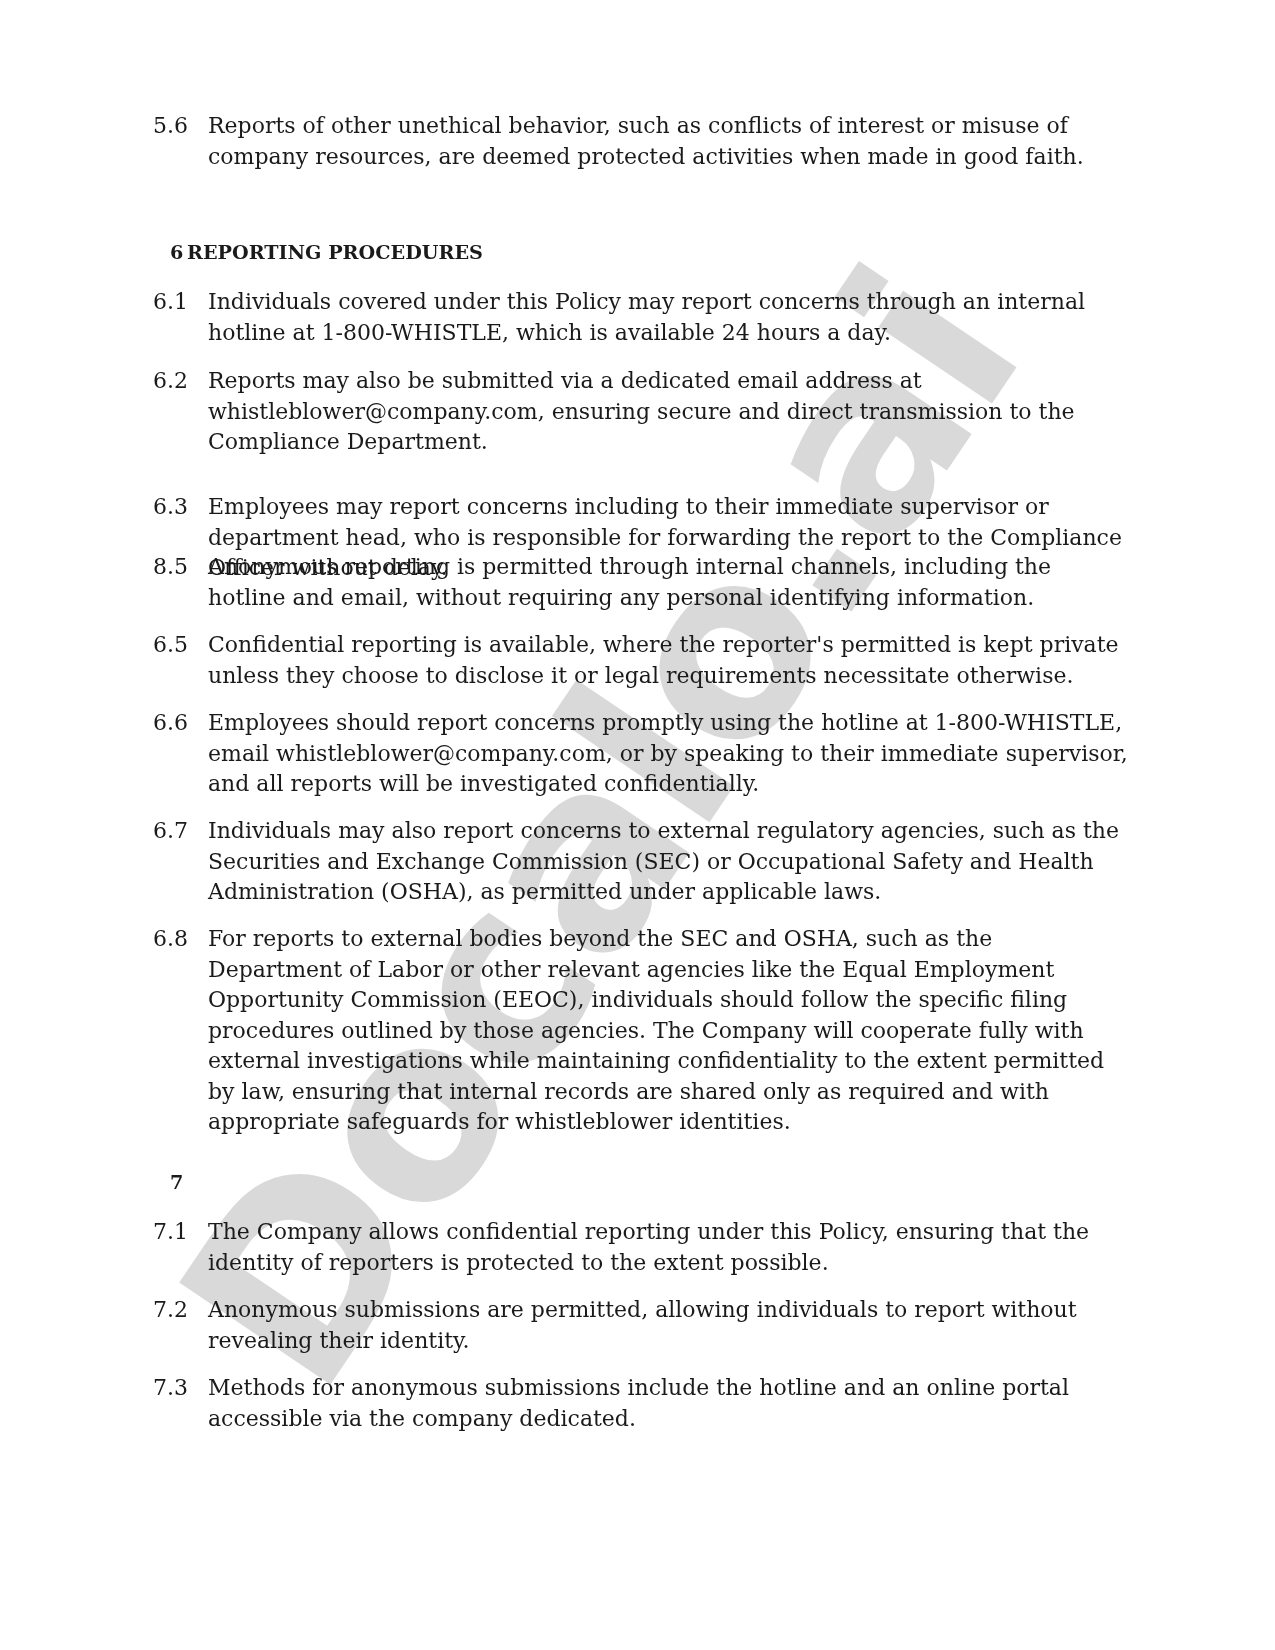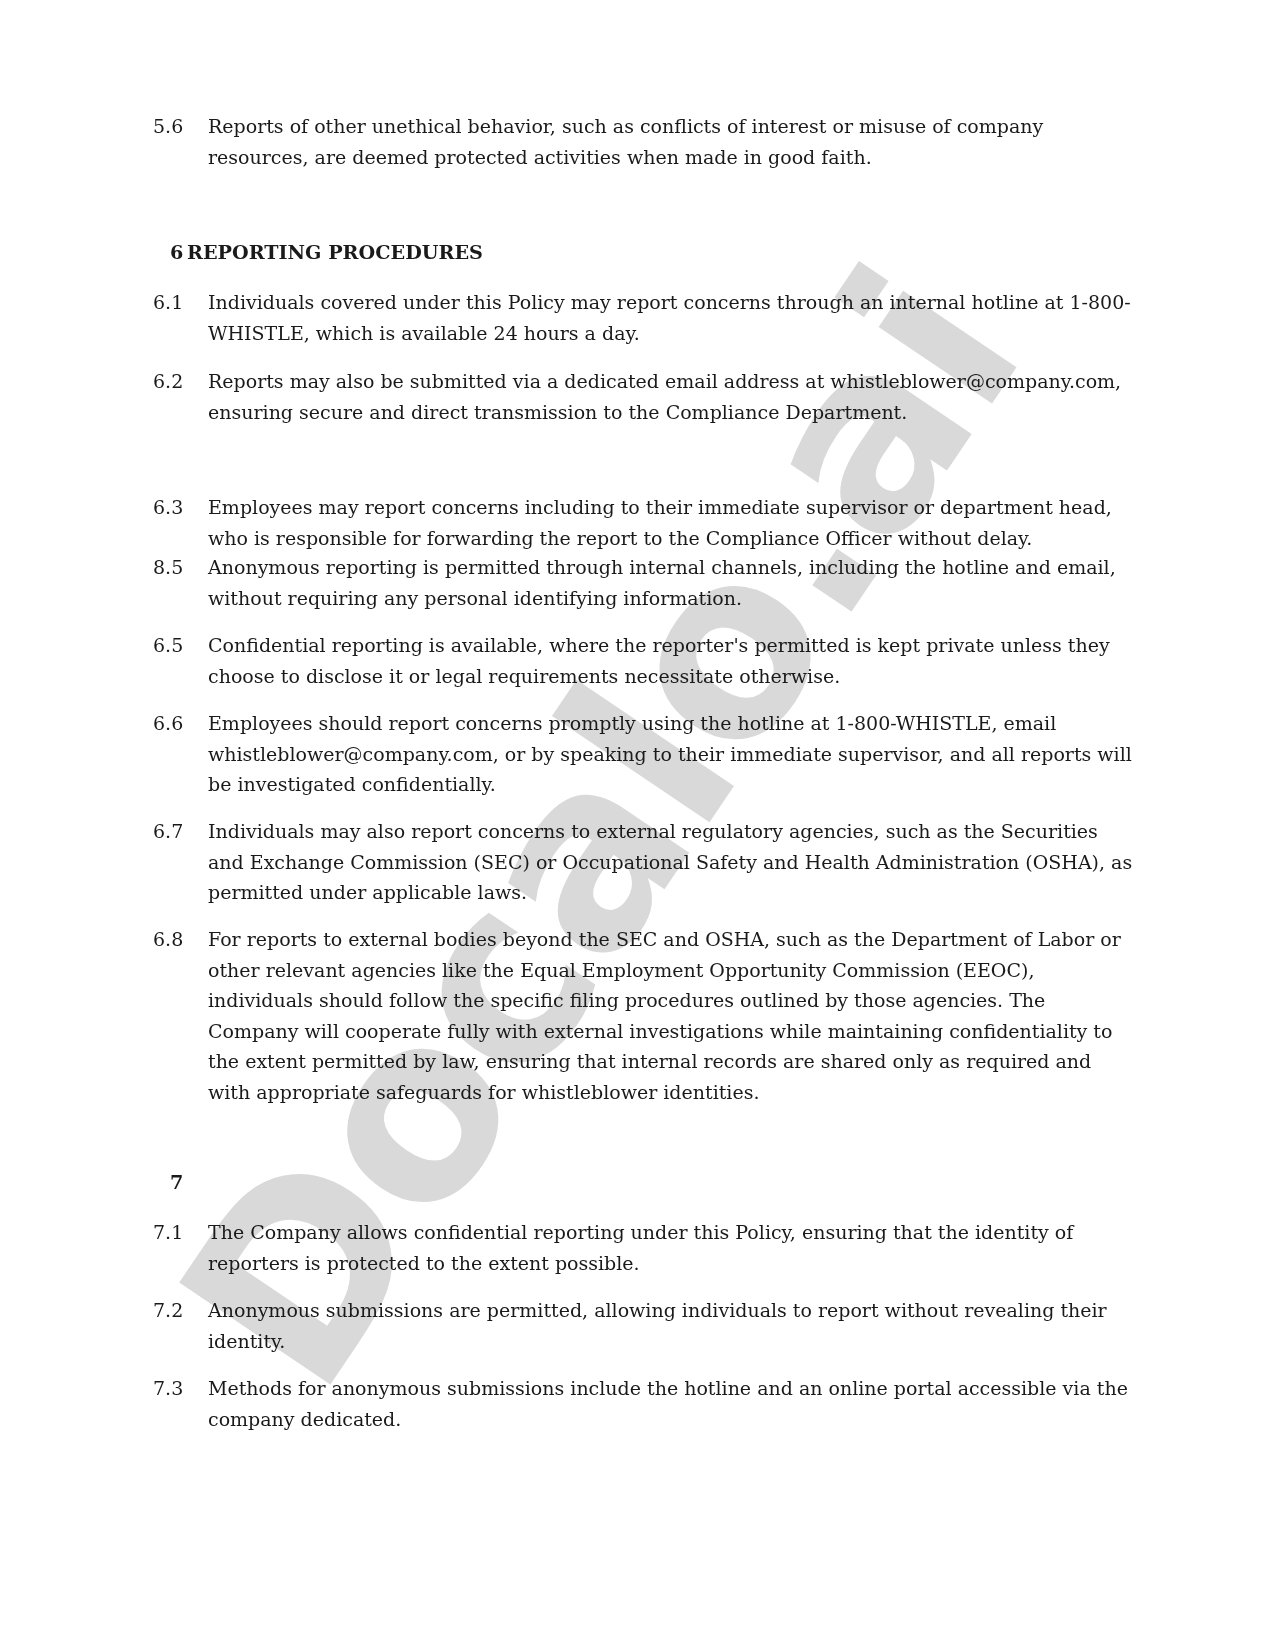--- a/index.html
+++ b/index.html
@@ -2,21 +2,21 @@
 <html><head>
   <meta charset="utf-8">
   <style>
     html, body { margin: 0; padding: 0; background: #ffffff; }
     body { width: 1275px; height: 1650px; position: relative; overflow: hidden;
            font-family: "DejaVu Serif", serif; color: #1a1a1a; }
     .watermark { position: absolute; left: 600px; top: 830px; transform: translate(-50%, -50%) rotate(-56deg);
                  font-family: "DejaVu Sans", sans-serif; font-weight: bold; font-size: 250px;
                  color: #d9d9d9; white-space: nowrap; z-index: 0; letter-spacing: -4px; user-select: none; }
     .page { position: absolute; left: 0; top: 0; width: 1275px; z-index: 1; }
-    .clause { position: absolute; left: 153px; width: 980px; font-size: 19px; line-height: 30.5px; }
+    .clause { position: absolute; left: 153px; width: 980px; font-size: 22px; line-height: 30.5px; }
     .clause .num { position: absolute; left: 0; top: 0; width: 40px; }
     .clause .text { margin-left: 55px; display: block; }
     .heading { position: absolute; left: 153px; font-size: 19.2px; font-weight: bold; line-height: 30px; }
     .heading .num { position: absolute; left: 17px; width: 30px; }
     .heading .text { margin-left: 34px; display: block; white-space: nowrap; }
     b { font-weight: normal; }
   </style>
 </head>
 <body>
 

